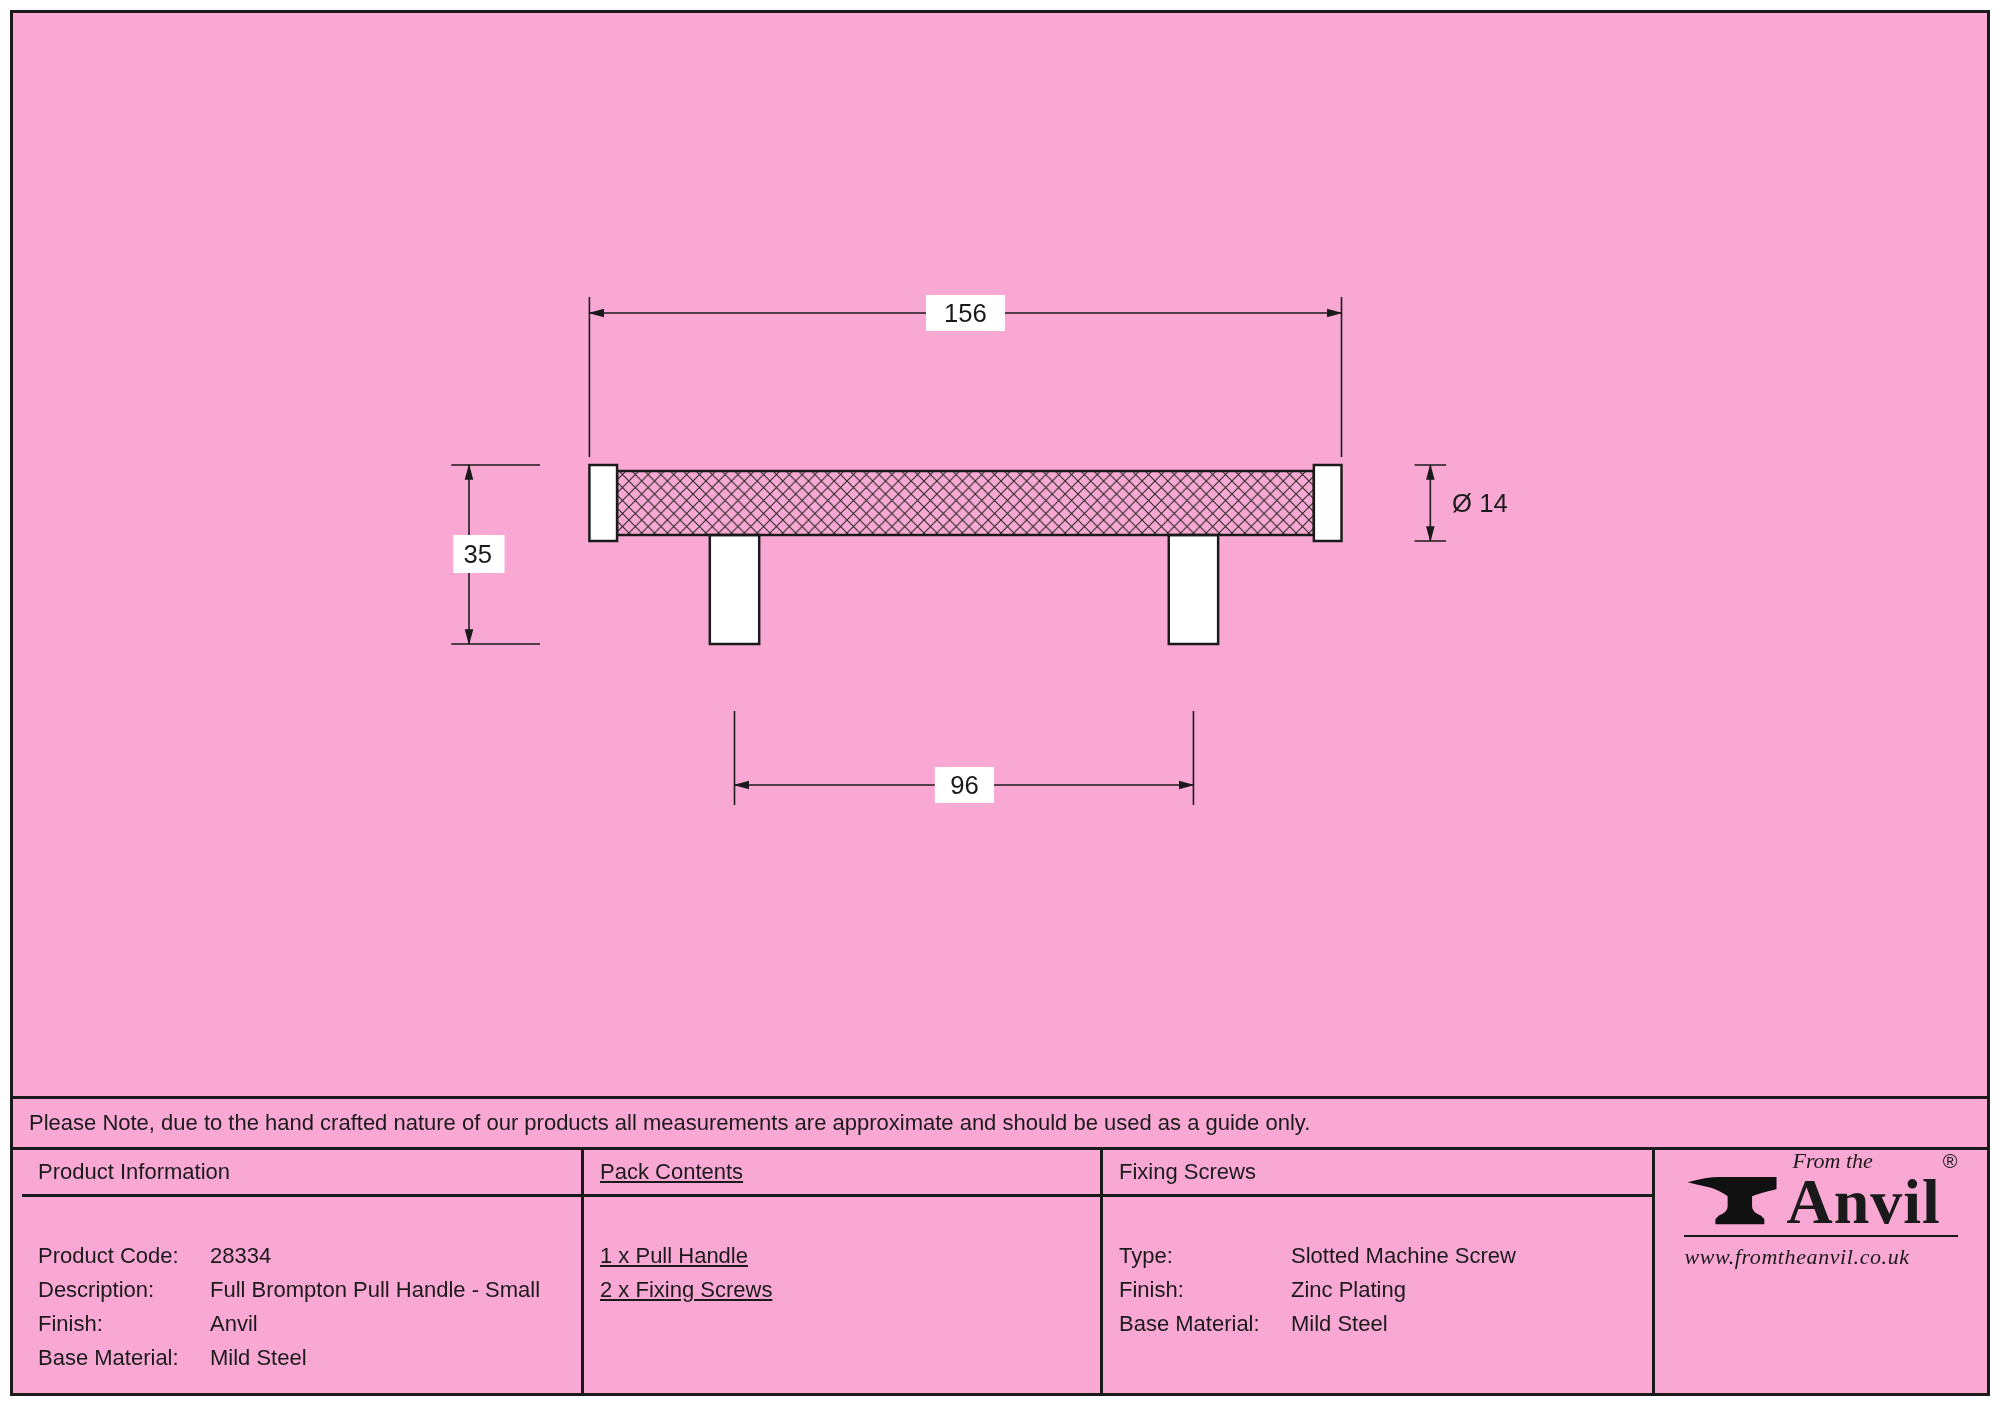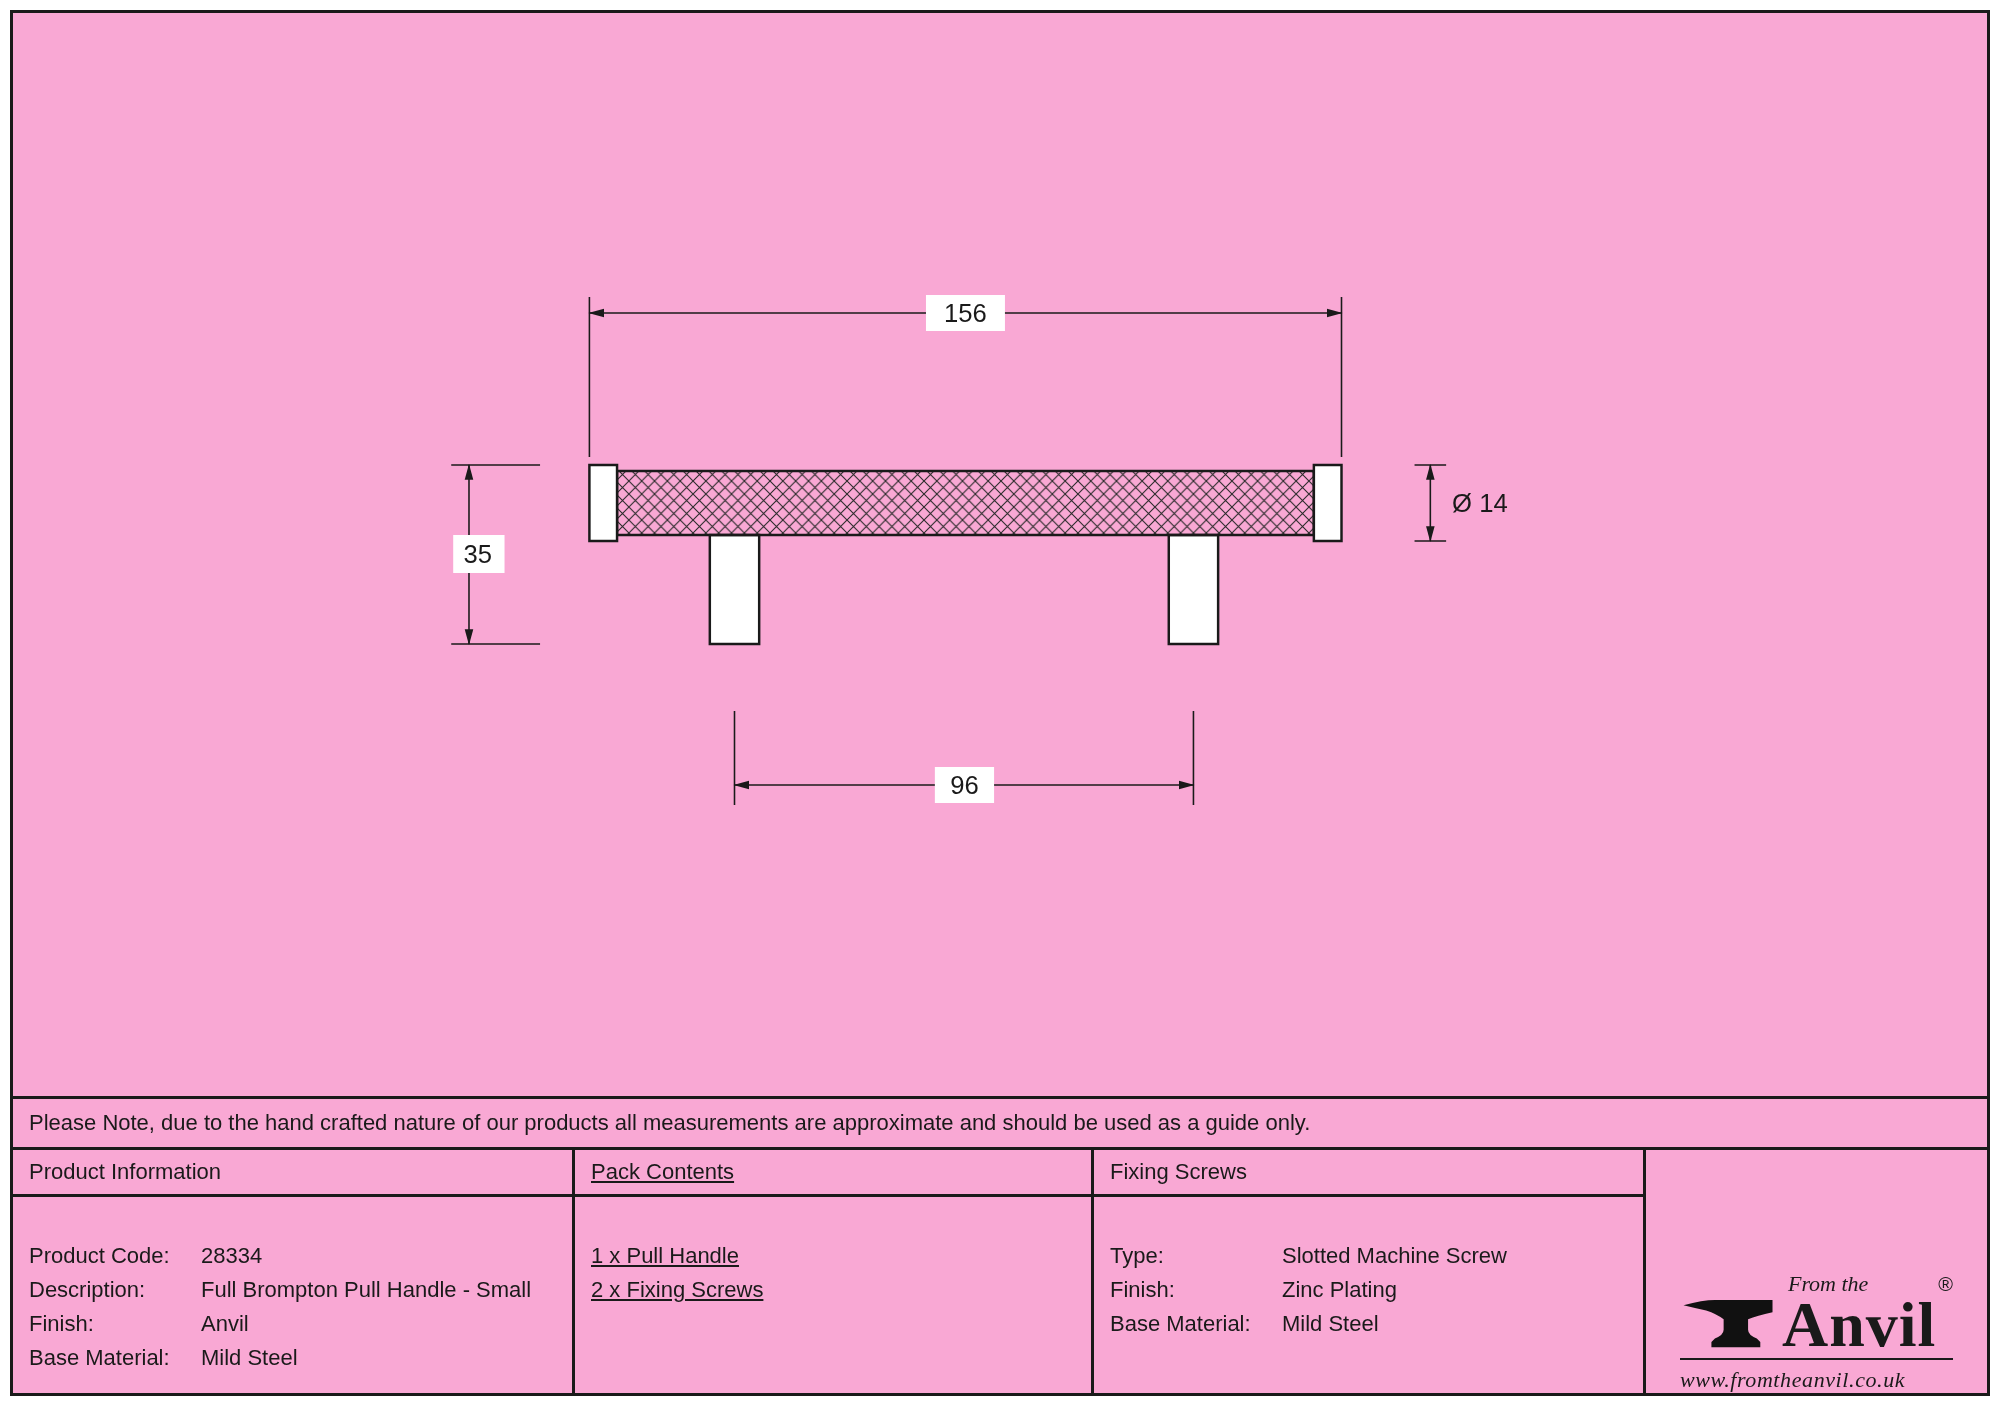--- a/index.html
+++ b/index.html
@@ -25,27 +25,28 @@
     flex: 0 0 auto; height: 51px;
     border-top: 3px solid #1a1a1a;
     display: flex; align-items: center;
     padding: 0 16px; font-size: 22px;
   }
 
   .info-table {
     flex: 0 0 auto; height: 246px;
     border-top: 3px solid #1a1a1a;
     display: flex;
+    padding-left: 9px;
   }
   .col { border-right: 3px solid #1a1a1a; display: flex; flex-direction: column; }
   .col:last-child { border-right: none; }
   .col-product { width: 562px; }
   .col-pack    { width: 519px; text-decoration: underline; }
   .col-fixing  { width: 552px; }
-  .col-logo    { flex: 1; align-items: center; justify-content: flex-end; }
+  .col-logo    { flex: 1; align-items: center; justify-content: flex-start; }
   .th {
     height: 47px; border-bottom: 3px solid #1a1a1a;
     display: flex; align-items: center;
     padding: 0 16px; font-size: 22px;
   }
   .tbody { padding: 14px 16px; font-size: 22px; margin-top: 28px; }
   .trow { display: flex; line-height: 34px; }
   .tlabel { flex: 0 0 172px; }
   .titem { line-height: 34px; }
 

